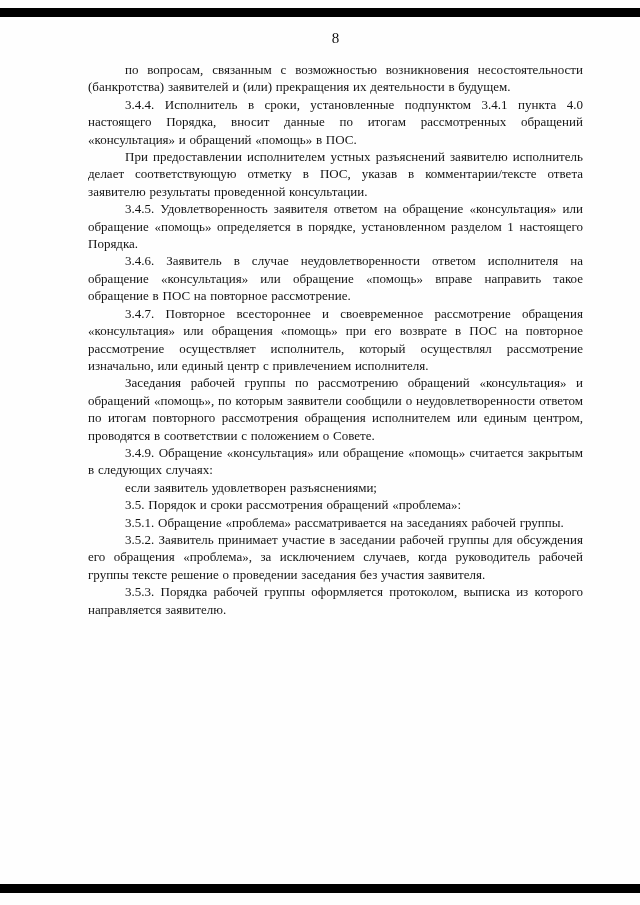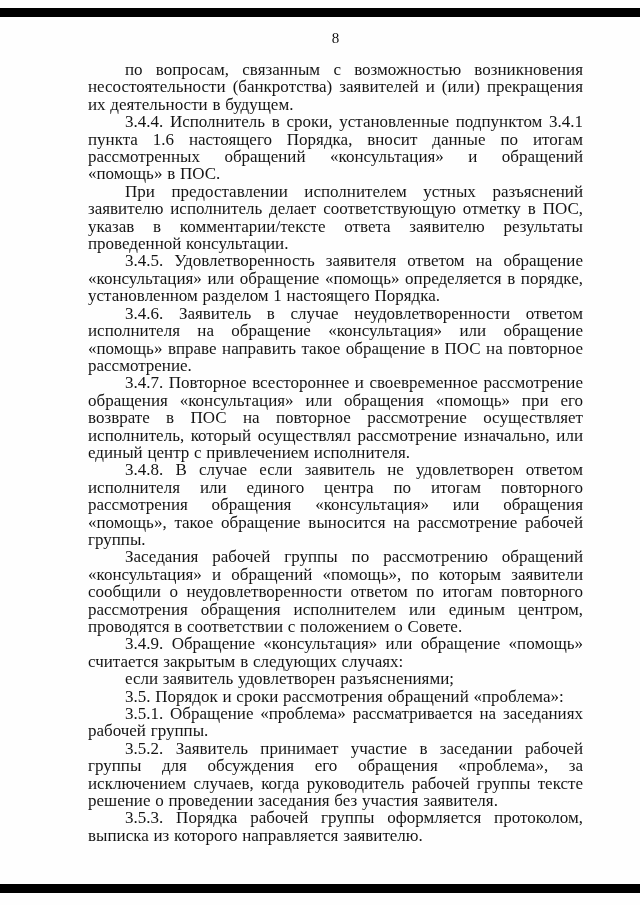--- a/index.html
+++ b/index.html
@@ -33,43 +33,42 @@
   }
   .page-number {
     text-align: center;
     font-size: 15px;
     line-height: 17px;
     margin: 0 0 14px 0;
     color: #111111;
   }
   .para {
     margin: 0;
-    font-size: 17px;
+    font-size: 13px;
     line-height: 17.4px;
     text-align: justify;
     text-indent: 37px;
     color: #141414;
     word-spacing: 0.5px;
   }
 </style>
 </head>
 <body>
 
 <div class="page">
   <div class="black-bar top"></div>
   <div class="content">
     <div class="page-number">8</div>
     <div id="paragraphs">
         <p class="para">по вопросам, связанным с возможностью возникновения несостоятельности (банкротства) заявителей и (или) прекращения их деятельности в будущем.</p>
-        <p class="para">3.4.4. Исполнитель в сроки, установленные подпунктом 3.4.1 пункта 1.6 настоящего Порядка, вносит данные по итогам рассмотренных обращений «консультация» и обращений «помощь» в ПОС.</p>
+        <p class="para">3.4.4. Исполнитель в сроки, установленные подпунктом 3.4.1 пункта 4.0 настоящего Порядка, вносит данные по итогам рассмотренных обращений «консультация» и обращений «помощь» в ПОС.</p>
         <p class="para">При предоставлении исполнителем устных разъяснений заявителю исполнитель делает соответствующую отметку в ПОС, указав в комментарии/тексте ответа заявителю результаты проведенной консультации.</p>
         <p class="para">3.4.5. Удовлетворенность заявителя ответом на обращение «консультация» или обращение «помощь» определяется в порядке, установленном разделом 1 настоящего Порядка.</p>
         <p class="para">3.4.6. Заявитель в случае неудовлетворенности ответом исполнителя на обращение «консультация» или обращение «помощь» вправе направить такое обращение в ПОС на повторное рассмотрение.</p>
         <p class="para">3.4.7. Повторное всестороннее и своевременное рассмотрение обращения «консультация» или обращения «помощь» при его возврате в ПОС на повторное рассмотрение осуществляет исполнитель, который осуществлял рассмотрение изначально, или единый центр с привлечением исполнителя.</p>
-        <p class="para">3.4.8. В случае если заявитель не удовлетворен ответом исполнителя или единого центра по итогам повторного рассмотрения обращения «консультация» или обращения «помощь», такое обращение выносится на рассмотрение рабочей группы.</p>
         <p class="para">Заседания рабочей группы по рассмотрению обращений «консультация» и обращений «помощь», по которым заявители сообщили о неудовлетворенности ответом по итогам повторного рассмотрения обращения исполнителем или единым центром, проводятся в соответствии с положением о Совете.</p>
         <p class="para">3.4.9. Обращение «консультация» или обращение «помощь» считается закрытым в следующих случаях:</p>
         <p class="para">если заявитель удовлетворен разъяснениями;</p>
         <p class="para">3.5. Порядок и сроки рассмотрения обращений «проблема»:</p>
         <p class="para">3.5.1. Обращение «проблема» рассматривается на заседаниях рабочей группы.</p>
         <p class="para">3.5.2. Заявитель принимает участие в заседании рабочей группы для обсуждения его обращения «проблема», за исключением случаев, когда руководитель рабочей группы тексте решение о проведении заседания без участия заявителя.</p>
         <p class="para">3.5.3. Порядка рабочей группы оформляется протоколом, выписка из которого направляется заявителю.</p>
       </div>
   </div>
   <div class="black-bar bottom"></div>

